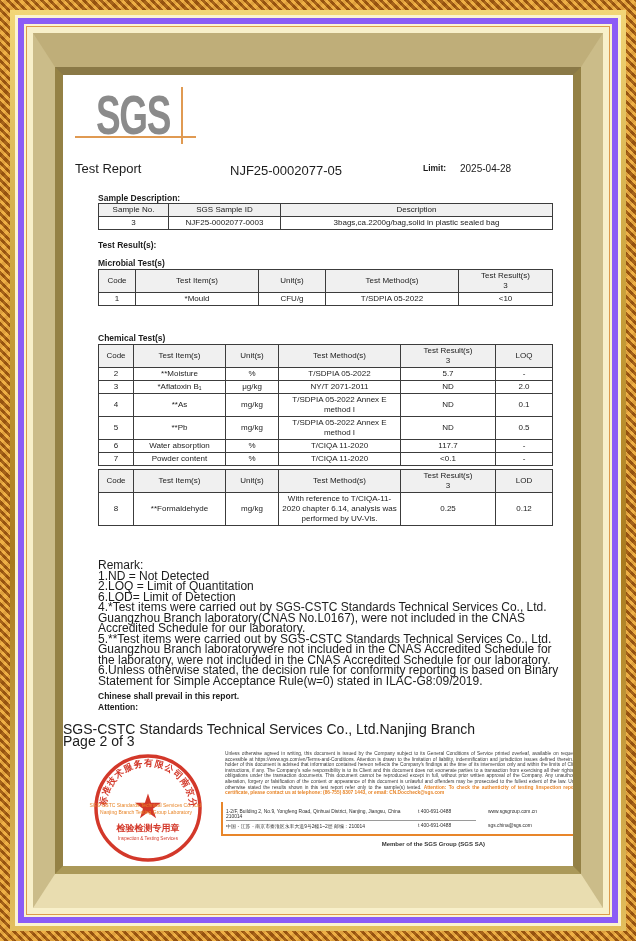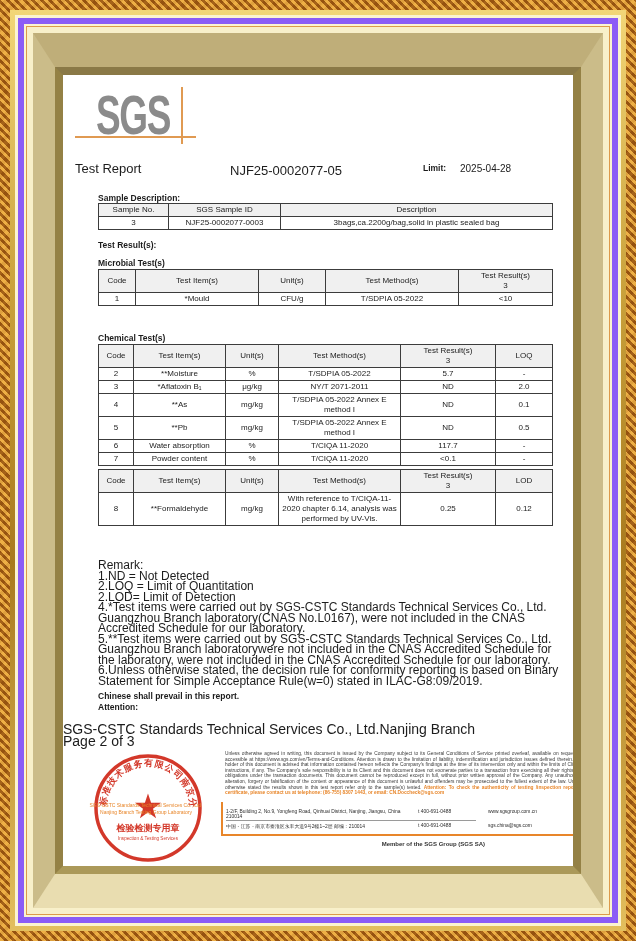--- a/index.html
+++ b/index.html
@@ -255,21 +255,21 @@
             <td>0.25</td>
             <td>0.12</td>
           </tr>
                     </tbody>
         </table>
 
         <div class="remark">
           <div>Remark:</div>
           <div>1.ND = Not Detected</div>
           <div>2.LOQ = Limit of Quantitation</div>
-          <div>2.LOD= Limit of Detection</div>
+          <div>6.LOD= Limit of Detection</div>
           <div>4.*Test items were carried out by SGS-CSTC Standards Technical Services Co., Ltd. Guangzhou Branch laboratory(CNAS No.L0167), were not included in the CNAS Accredited Schedule for our laboratory.</div>
           <div>5.**Test items were carried out by SGS-CSTC Standards Technical Services Co., Ltd. Guangzhou Branch laboratorywere not included in the CNAS Accredited Schedule for the laboratory, were not included in the CNAS Accredited Schedule for our laboratory.</div>
           <div>6.Unless otherwise stated, the decision rule for conformity reporting is based on Binary Statement for Simple Acceptance Rule(w=0) stated in ILAC-G8:09/2019.</div>
         </div>
 
         <div class="attention">
           <div>Chinese shall prevail in this report.</div>
           <div>Attention:</div>
         </div>
 

